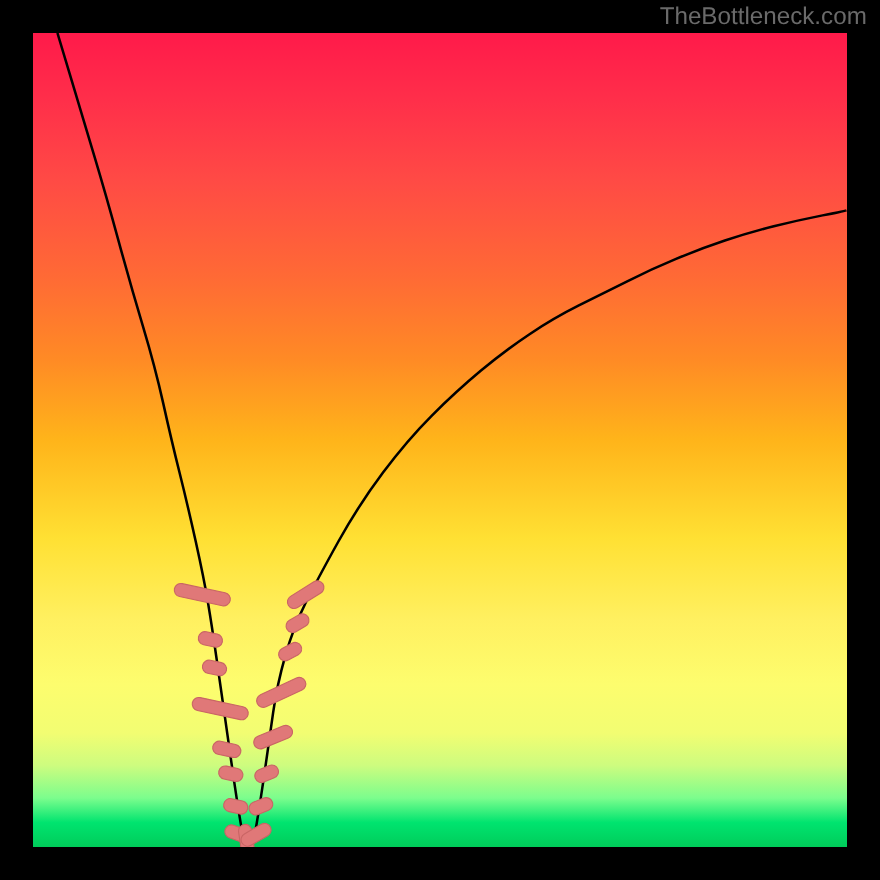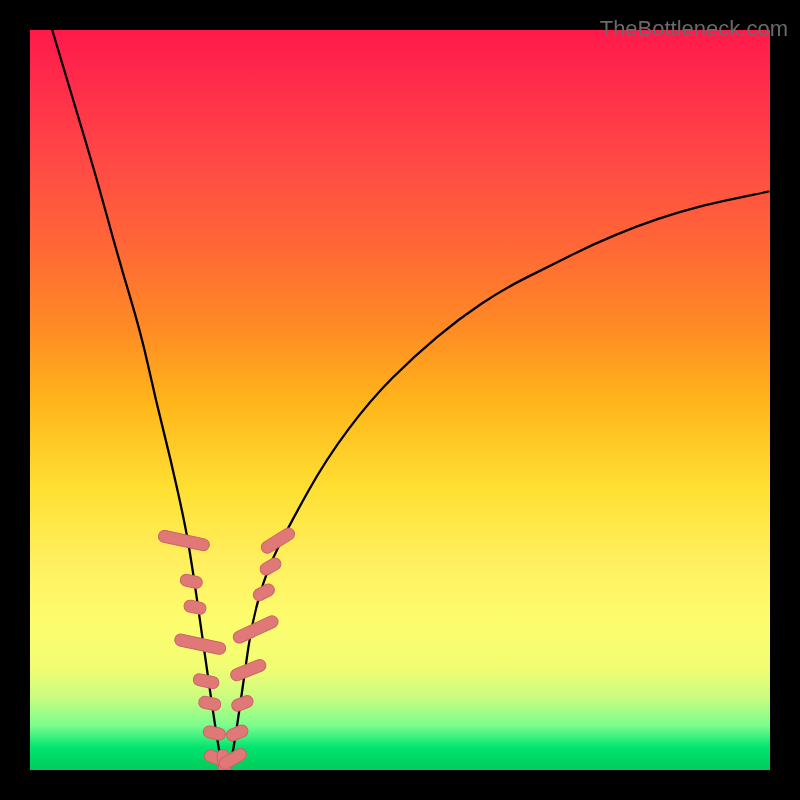--- a/index.html
+++ b/index.html
@@ -44,21 +44,21 @@
   }
   .overlay-svg {
     position: absolute;
     left: 0;
     top: 0;
     width: 740px;
     height: 740px;
   }
   .attribution {
     position: absolute;
-    top: 16px;
+    top: 2px;
     right: 12px;
     color: #6a6a6a;
     font-size: 22px;
     font-weight: 500;
     letter-spacing: 0px;
     z-index: 20;
   }
   
   .curve {
     fill: none;

